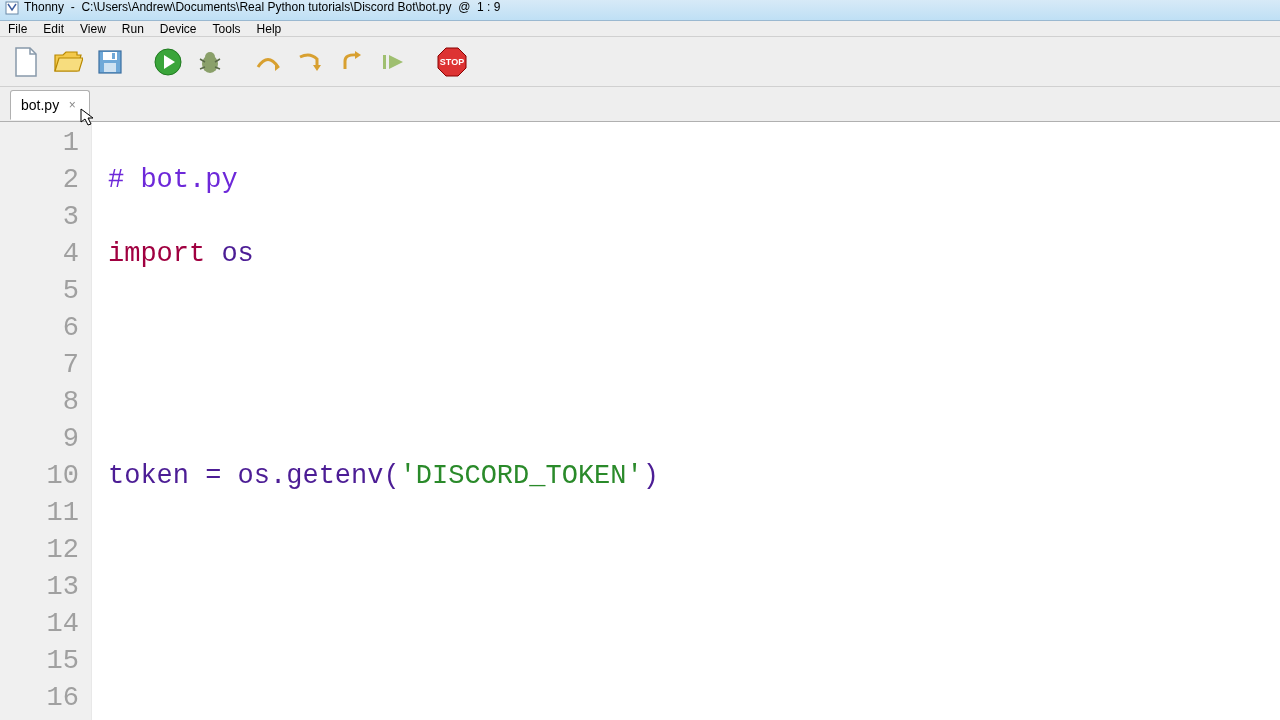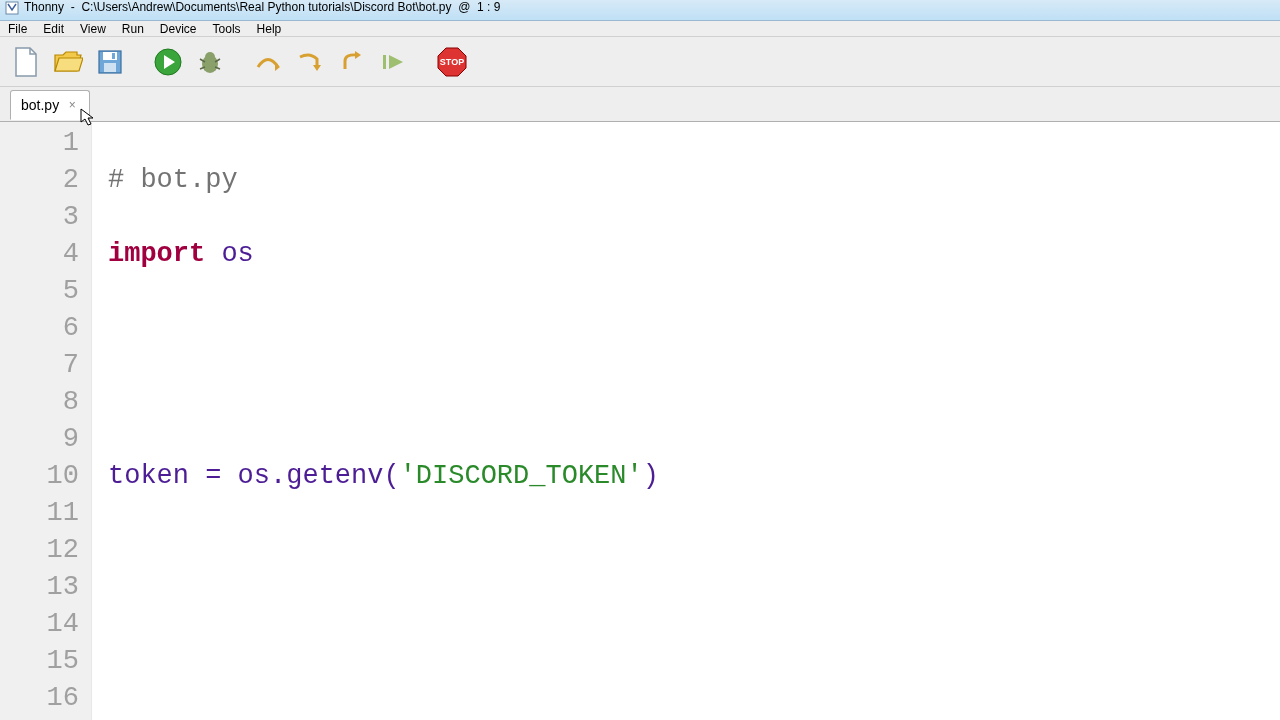--- a/index.html
+++ b/index.html
@@ -98,22 +98,22 @@
   .code {
     flex: 1;
     padding-left: 16px;
     padding-top: 3px;
     font-family: "Consolas", "Courier New", monospace;
     font-size: 27px;
     line-height: 37px;
     white-space: pre;
     color: #000;
   }
-  .code .kw { color: #a00040; font-weight: bold; }
-  .code .cm { color: #737373; }
+  .code .kw { color: #a00040; font-weight: normal; }
+  .code .cm { color: #6d28d9; }
   .code .str { color: #2a8a2a; }
   .code .nm { color: #4c1d95; text-align: right; }
 
   
   .mouse-cursor {
     position: fixed;
     left: 80px; top: 108px;
     width: 16px; height: 20px;
     pointer-events: none;
   }

